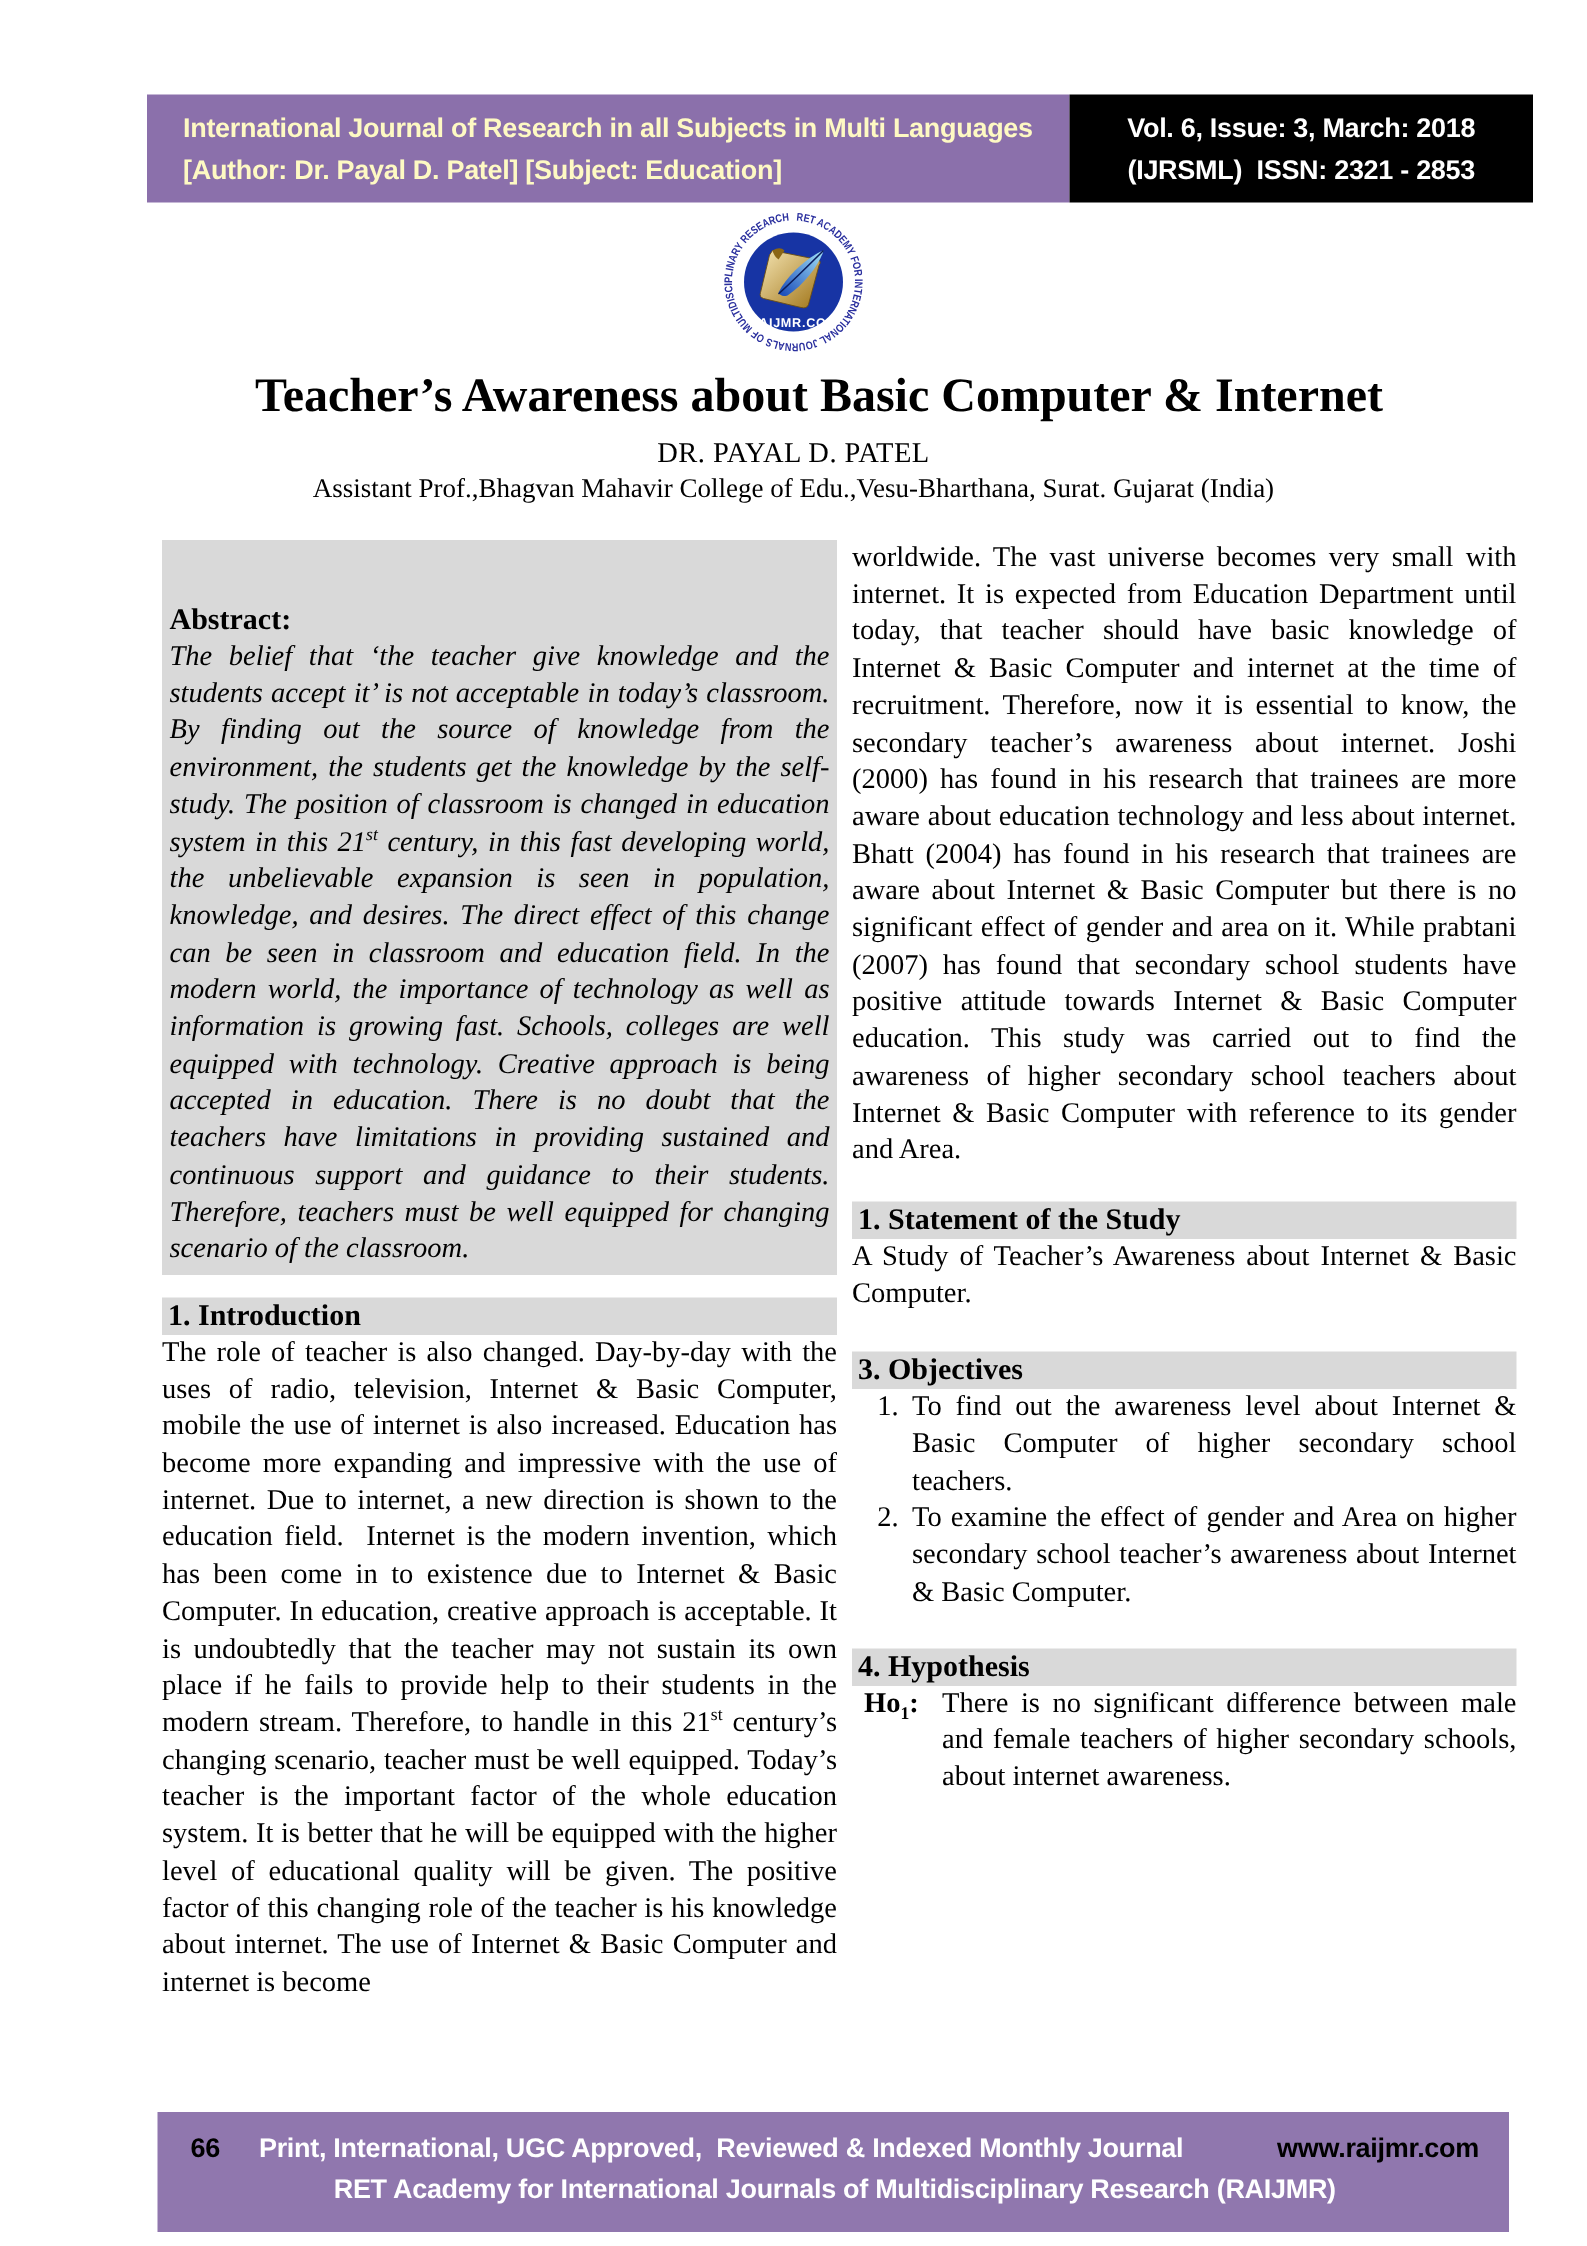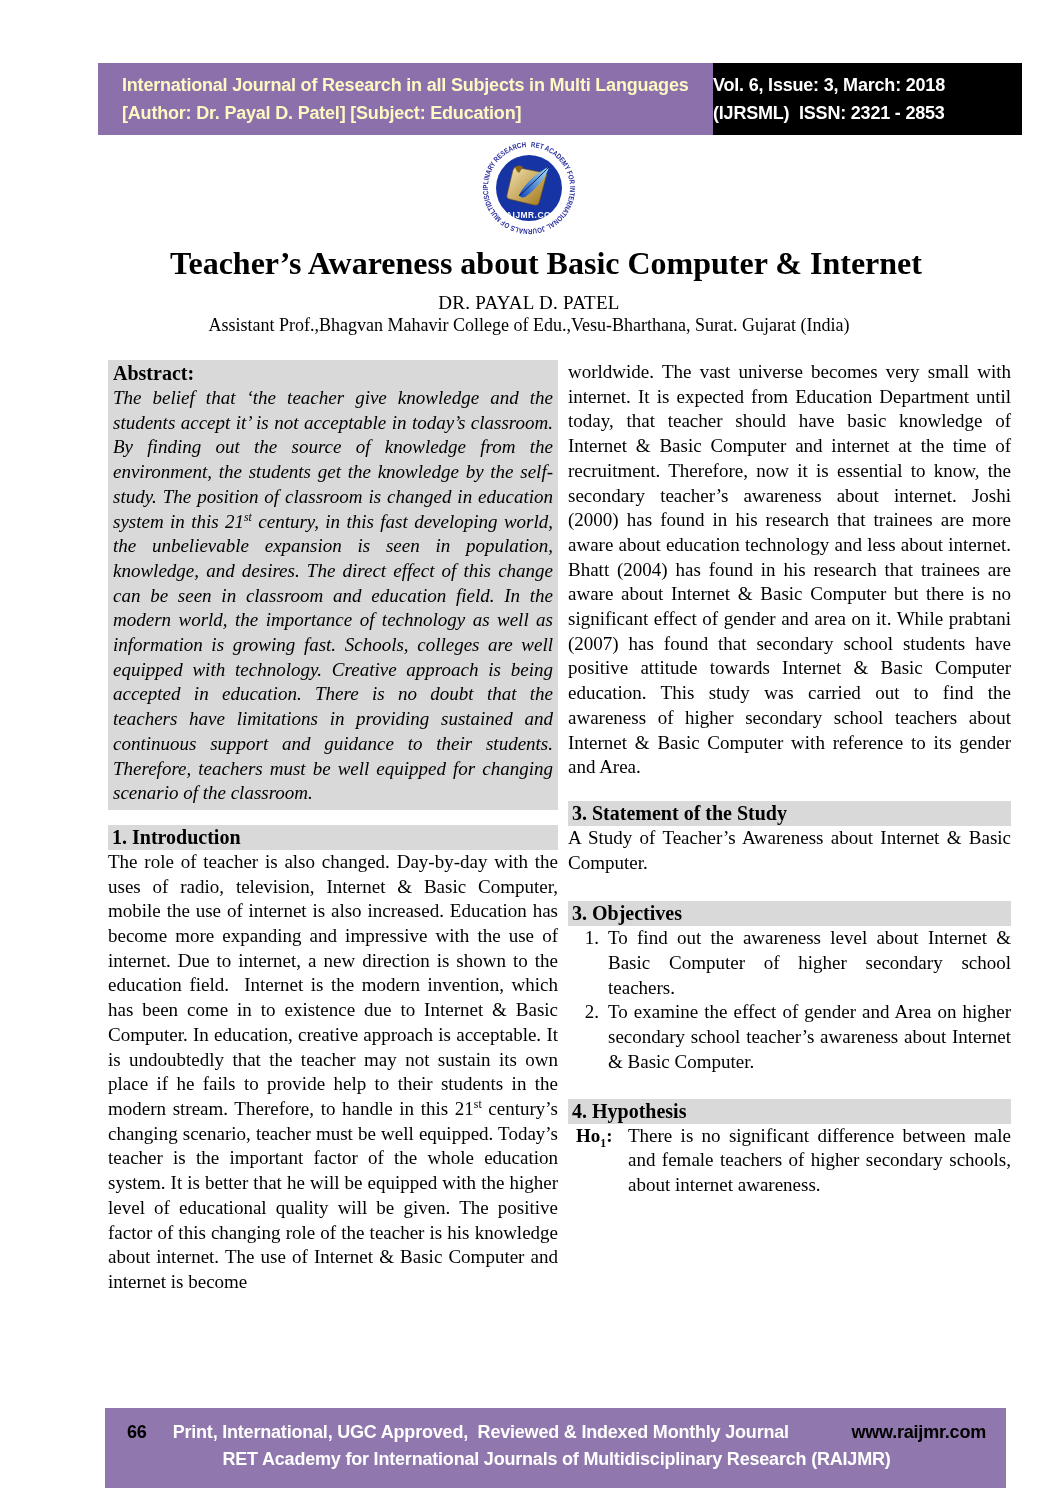--- a/index.html
+++ b/index.html
@@ -28,21 +28,21 @@
   }
   .header-left{
     flex:1;background:var(--purple);color:#fef9c3;
     font-size:18px;line-height:28px;
     padding:8px 0 0 24px;
     letter-spacing:-0.2px;
   }
   .header-right{
     width:309px;background:#000;color:#fff;
     font-size:18px;line-height:28px;
-    text-align:left;padding-top:8px;
+    text-align:center;padding-top:8px;
     letter-spacing:-0.2px;
   }
   
   .logo-wrap{position:absolute;left:0;top:138px;width:1058px;text-align:center;}
   
   .title{
     position:absolute;left:84px;top:245px;width:924px;
     text-align:center;font-size:32px;font-weight:bold;
   }
   .author{
@@ -61,21 +61,21 @@
   .col-left{width:450px;flex:none;}
   .col-right{flex:1;}
   .body-text{
     font-size:19px;line-height:24.7px;
     text-align:justify;
   }
   .abstract-block{
     background:var(--highlight);
     padding:1px 5px 4px 5px;
   }
-  .abstract-heading{font-size:20px;font-weight:bold;line-height:25px;}
+  .abstract-heading{font-size:20px;font-weight:bold;line-height:25px;margin-top:40px;}
   .abstract-text{font-style:italic;}
   .section-heading{
     background:var(--highlight);
     font-size:20px;font-weight:bold;line-height:25px;
     padding:0 4px;
   }
   .mt-intro{margin-top:15px;}
   .mt-statement{margin-top:21px;}
   .mt-objectives{margin-top:26px;}
   .mt-hypothesis{margin-top:24px;}
@@ -155,21 +155,21 @@
         <div class="body-text abstract-text"><span>The belief that ‘the teacher give knowledge and the students accept it’ is not acceptable in today’s classroom. By finding out the source of knowledge from the environment, the students get the knowledge by the self-study. The position of classroom is changed in education system in this 21</span><sup>st</sup><span> century, in this fast developing world, the unbelievable expansion is seen in population, knowledge, and desires. The direct effect of this change can be seen in classroom and education field. In the modern world, the importance of technology as well as information is growing fast. Schools, colleges are well equipped with technology. Creative approach is being accepted in education. There is no doubt that the teachers have limitations in providing sustained and continuous support and guidance to their students. Therefore, teachers must be well equipped for changing scenario of the classroom.</span></div>
       </div>
 
       <div class="section-heading mt-intro">1. Introduction</div>
       <div class="body-text"><span>The role of teacher is also changed. Day-by-day with the uses of radio, television, Internet &amp; Basic Computer, mobile the use of internet is also increased. Education has become more expanding and impressive with the use of internet. Due to internet, a new direction is shown to the education field.&nbsp; Internet is the modern invention, which has been come in to existence due to Internet &amp; Basic Computer. In education, creative approach is acceptable. It is undoubtedly that the teacher may not sustain its own place if he fails to provide help to their students in the modern stream. Therefore, to handle in this 21</span><sup>st</sup><span> century’s changing scenario, teacher must be well equipped. Today’s teacher is the important factor of the whole education system. It is better that he will be equipped with the higher level of educational quality will be given. The positive factor of this changing role of the teacher is his knowledge about internet. The use of Internet &amp; Basic Computer and internet is become</span></div>
     </div>
 
     <div class="col-right">
       <div class="body-text">worldwide. The vast universe becomes very small with internet. It is expected from Education Department until today, that teacher should have basic knowledge of Internet &amp; Basic Computer and internet at the time of recruitment. Therefore, now it is essential to know, the secondary teacher’s awareness about internet. Joshi (2000) has found in his research that trainees are more aware about education technology and less about internet. Bhatt (2004) has found in his research that trainees are aware about Internet &amp; Basic Computer but there is no significant effect of gender and area on it. While prabtani (2007) has found that secondary school students have positive attitude towards Internet &amp; Basic Computer education. This study was carried out to find the awareness of higher secondary school teachers about Internet &amp; Basic Computer with reference to its gender and Area.</div>
 
-      <div class="section-heading mt-statement">3. Statement of the Study</div>
+      <div class="section-heading mt-statement">1. Statement of the Study</div>
       <div class="body-text">A Study of Teacher’s Awareness about Internet &amp; Basic Computer.</div>
 
       <div class="section-heading mt-objectives">3. Objectives</div>
       <div class="body-text">
         <div class="obj-item">
           <span class="obj-num">1.</span>
           <span class="obj-text">To find out the awareness level about Internet &amp; Basic Computer of higher secondary school teachers.</span>
         </div>
         <div class="obj-item">
           <span class="obj-num">2.</span>

